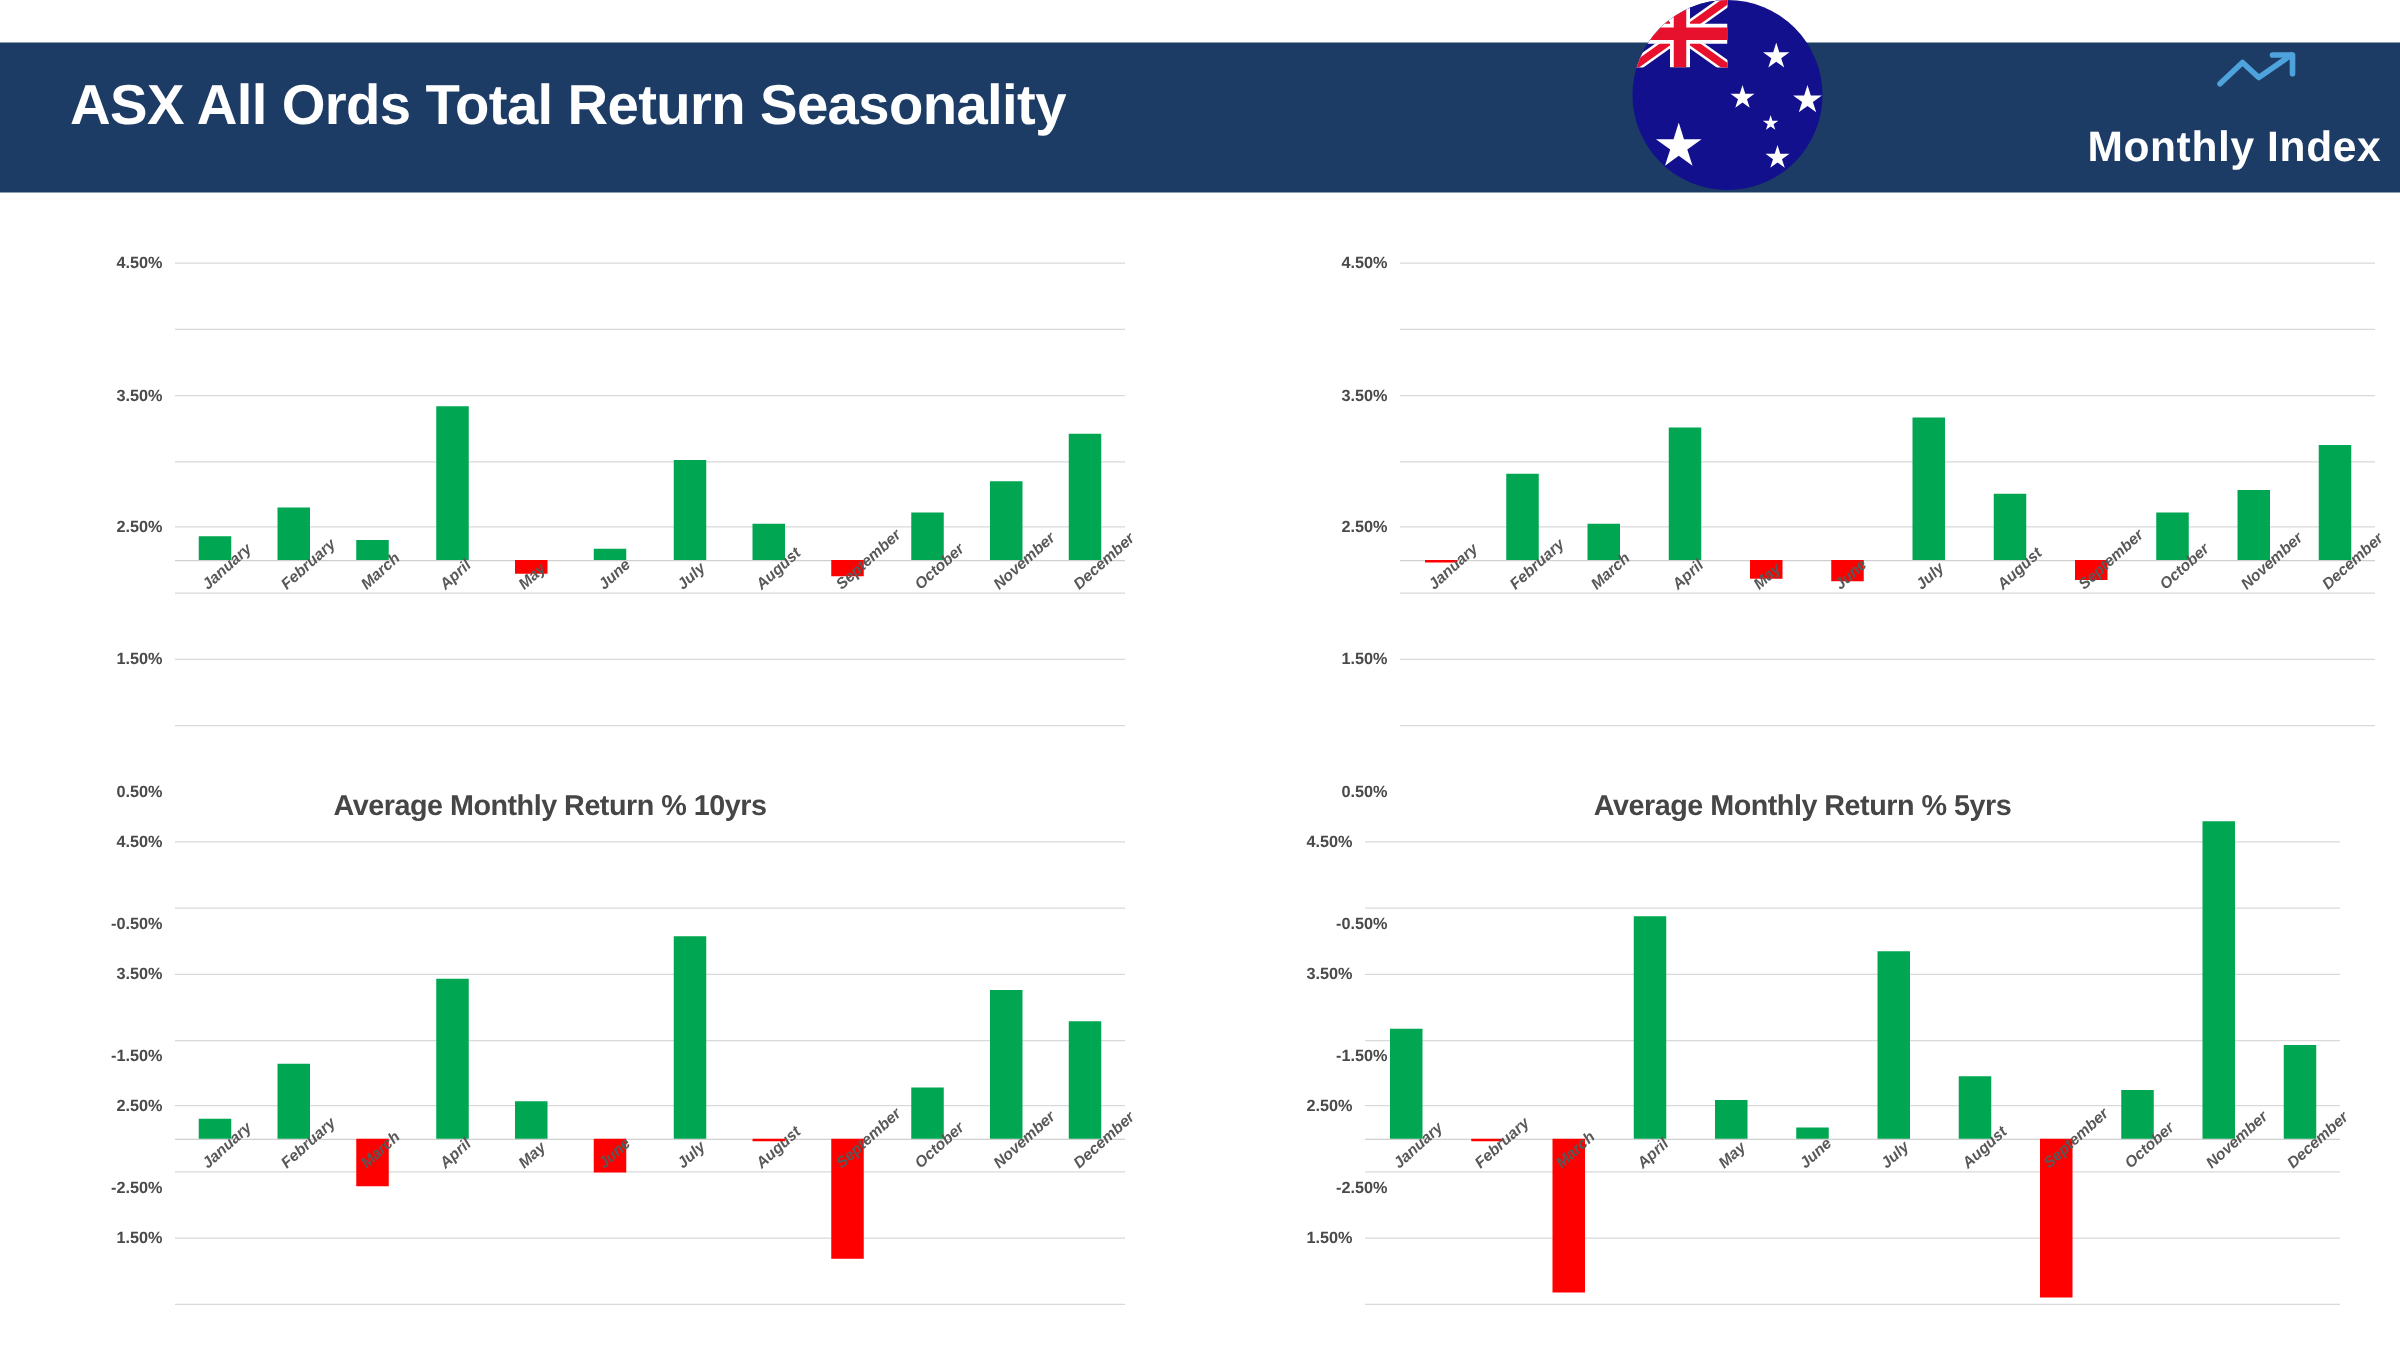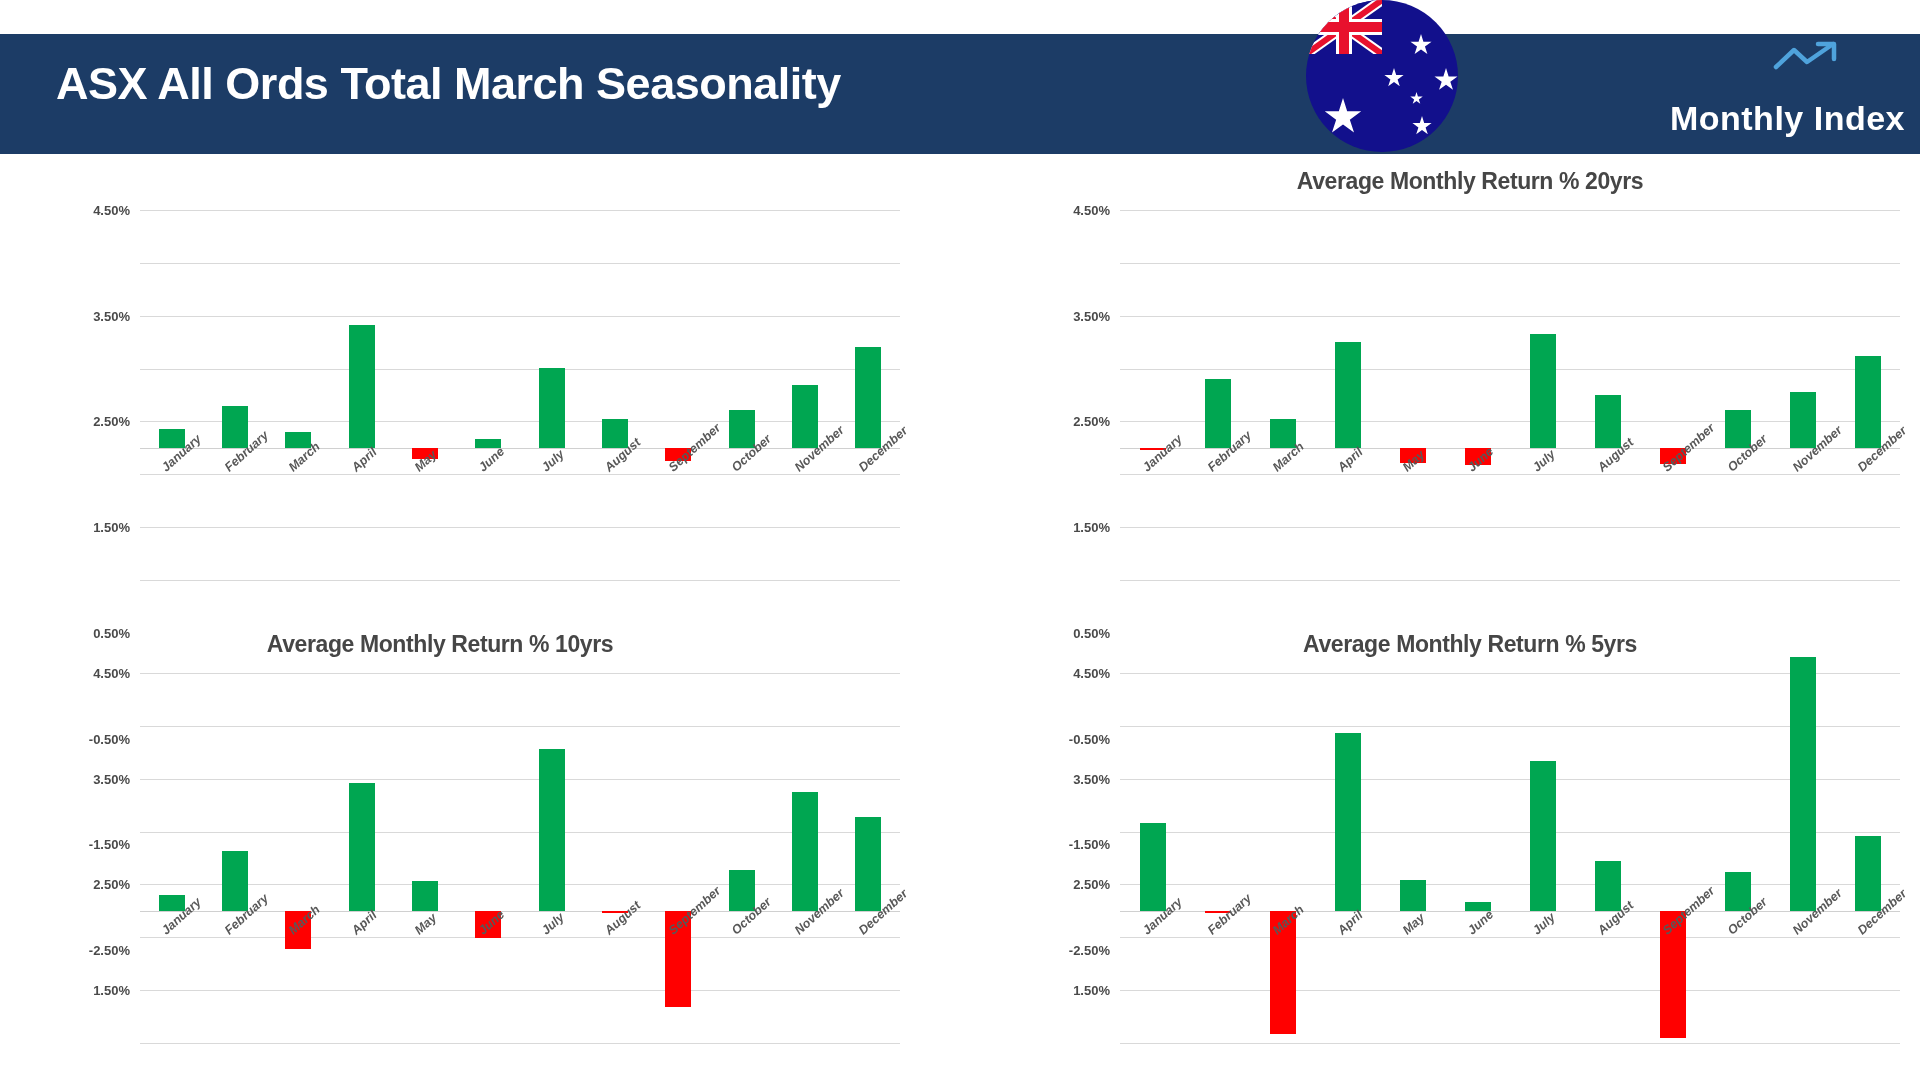--- a/index.html
+++ b/index.html
@@ -149,21 +149,21 @@
     height: 926px;
   }
   .chart-cell {
     position: absolute;
     width: 960px;
     height: 463px;
   }
   .cell-tl { left: 0;   top: 0; }
   .cell-tr { left: 960px; top: 0; }
   .cell-bl { left: 0;   top: 463px; }
-  .cell-br { left: 960px; top: 463px; }
+  .cell-br { left: 932px; top: 463px; }
 
   .chart-title {
     position: absolute;
     left: 0;
     top: 14px;
     width: 960px;
     text-align: center;
     font-size: 23px;
     font-weight: bold;
     color: #464646;
@@ -235,21 +235,21 @@
     font-family: "Liberation Sans", sans-serif;
   }
 </style>
 </head>
 <body>
 
 <div id="page">
 
   <div class="header-bar"></div>
 
-  <div class="header-title">ASX All Ords Total March Seasonality</div>
+  <div class="header-title">ASX All Ords Total Return Seasonality</div>
 
   <div class="flag-badge">
     <div class="flag-union-jack">
       <div class="uj-diag" style="transform:translate(-50%,-50%) rotate(35.4deg);"></div>
       <div class="uj-diag" style="transform:translate(-50%,-50%) rotate(-35.4deg);"></div>
       <div class="uj-diag r" style="transform:translate(-50%,-50%) rotate(35.4deg);"></div>
       <div class="uj-diag r" style="transform:translate(-50%,-50%) rotate(-35.4deg);"></div>
       <div class="uj-cross-v"></div>
       <div class="uj-cross-h"></div>
       <div class="uj-cross-v2"></div>
@@ -349,21 +349,20 @@
             </div>
             <div class="barslot" style="left: 696.667px; width: 63.3333px;">
               <div class="bar pos" title="December: 1.90%" style="top: 137.429px; height: 100.429px;"></div>
               <div class="xlabel" style="left: 19px; top: 253.714px;">December</div>
             </div>
           </div>
         </div>
     </div>
 
     <div class="chart-cell cell-tr">
-      <div class="chart-title">Average Monthly Return % 20yrs</div>
       <div class="plot">
           <div class="gridline" style="top: 0px;">
             <div class="ytick" style="top: 0px;">4.50%</div>
           </div>
           <div class="gridline" style="top: 52.8571px;">
             <div class="ytick" style="top: 52.8571px;">3.50%</div>
           </div>
           <div class="gridline" style="top: 105.714px;">
             <div class="ytick" style="top: 105.714px;">2.50%</div>
           </div>

